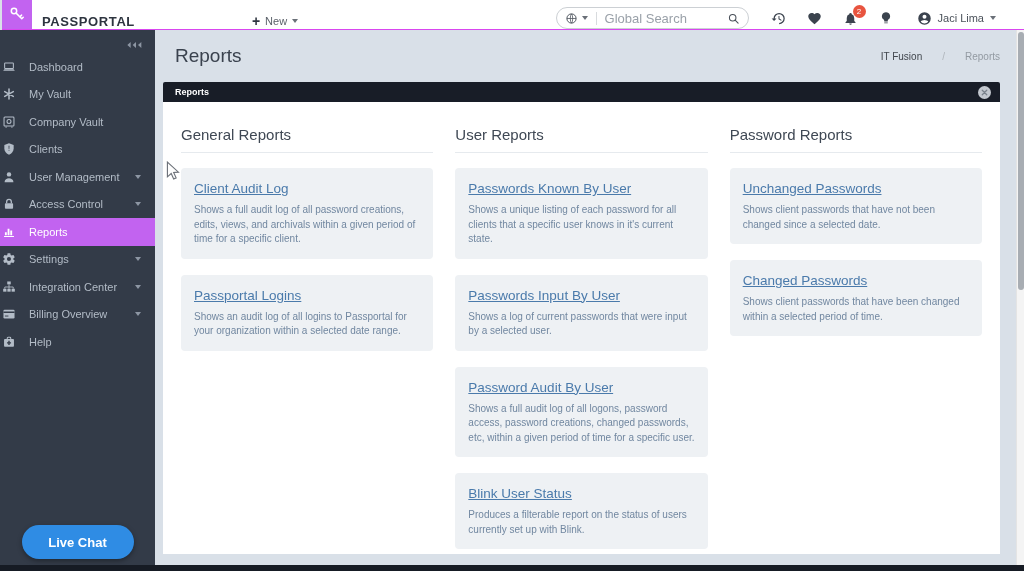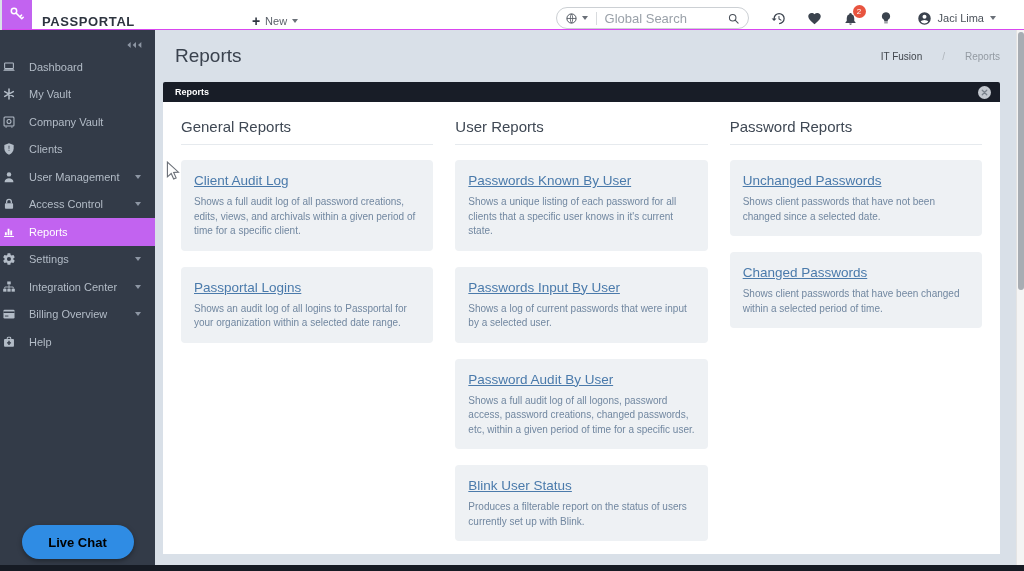--- a/index.html
+++ b/index.html
@@ -33,36 +33,36 @@
 
   
   .sidebar{ position:absolute; top:30px; left:0; bottom:0; width:155px; background:var(--side-bg); z-index:10; }
   .collapse{ position:absolute; top:5px; right:8px; color:#8d96a3; cursor:pointer; }
   .menu{ padding-top:23px; }
   .side-item{ height:27.5px; display:flex; align-items:center; padding:0 10px 0 2px; color:var(--side-text); font-size:11px; cursor:pointer; position:relative; }
   .side-item .s-icon{ width:14px; height:14px; margin-right:13px; flex:0 0 auto; }
   .side-item .s-label{ flex:1; }
   .side-item .s-caret{ width:0; height:0; border-left:3.5px solid transparent; border-right:3.5px solid transparent; border-top:4px solid #8d96a3; margin-right:4px; }
   .side-item.active{ background:var(--accent-purple); color:#fff; }
-  .live-chat{ position:absolute; bottom:12px; left:50%; transform:translateX(-50%); width:112px; height:34px; border-radius:17px; background:var(--live-chat-blue); color:#000000; font-size:13px; font-weight:bold; border:none; cursor:pointer; box-shadow:0 2px 5px rgba(0,0,0,.35); font-family:"Liberation Sans",sans-serif; }
+  .live-chat{ position:absolute; bottom:12px; left:50%; transform:translateX(-50%); width:112px; height:34px; border-radius:17px; background:var(--live-chat-blue); color:#ffffff; font-size:13px; font-weight:bold; border:none; cursor:pointer; box-shadow:0 2px 5px rgba(0,0,0,.35); font-family:"Liberation Sans",sans-serif; }
 
   
   .main{ position:absolute; top:30px; left:155px; right:0; bottom:0; background:#d9e0e8; }
   .page-head{ height:52px; display:flex; align-items:center; padding:0 24px 0 20px; }
   .page-title{ font-size:19px; font-weight:400; color:#3a424e; }
   .breadcrumb{ margin-left:auto; font-size:10px; display:flex; gap:20px; align-items:center; }
   .bc-client{ color:#41464d; cursor:pointer; }
   .bc-sep{ color:#b0b6bc; }
   .bc-current{ color:#939aa2; }
 
   .panel-wrap{ margin:0 24px 0 8px; }
   .panel-bar{ height:20px; background:#181d27; border-radius:2px 2px 0 0; display:flex; align-items:center; padding:0 9px 0 12px; }
   .panel-bar-title{ color:#fff; font-size:9px; font-weight:bold; }
   .panel-toggle{ margin-left:auto; width:13px; height:13px; border-radius:50%; background:#c3c8cf; display:flex; align-items:center; justify-content:center; cursor:pointer; color:#7a828c; }
-  .panel{ background:#fff; height:452px; padding:16px 18px; overflow:hidden; }
+  .panel{ background:#fff; height:452px; padding:24px 18px; overflow:hidden; }
 
   .cols{ display:grid; grid-template-columns:repeat(3,1fr); column-gap:22px; align-items:start; }
   .col-h{ font-size:15px; font-weight:400; color:#3f4854; padding-bottom:9px; border-bottom:1px solid #e6eaee; margin-bottom:15px; }
   .card{ background:#eef1f4; border-radius:4px; padding:11px 13px 12px; margin-bottom:16px; }
   .card-title{ font-size:13.5px; color:var(--link-blue); text-decoration:underline; cursor:pointer; display:inline-block; margin-bottom:7px; }
   .card-desc{ font-size:10px; line-height:1.45; color:#7187a0; }
 
   
   .scrollbar{ position:absolute; top:30px; right:0; bottom:0; width:8px; background:#f4f4f4; border-left:1px solid #e4e4e4; z-index:30; }
   .scroll-thumb{ position:absolute; top:2px; left:1px; width:6px; height:258px; background:#a8adb3; border-radius:3px; }

